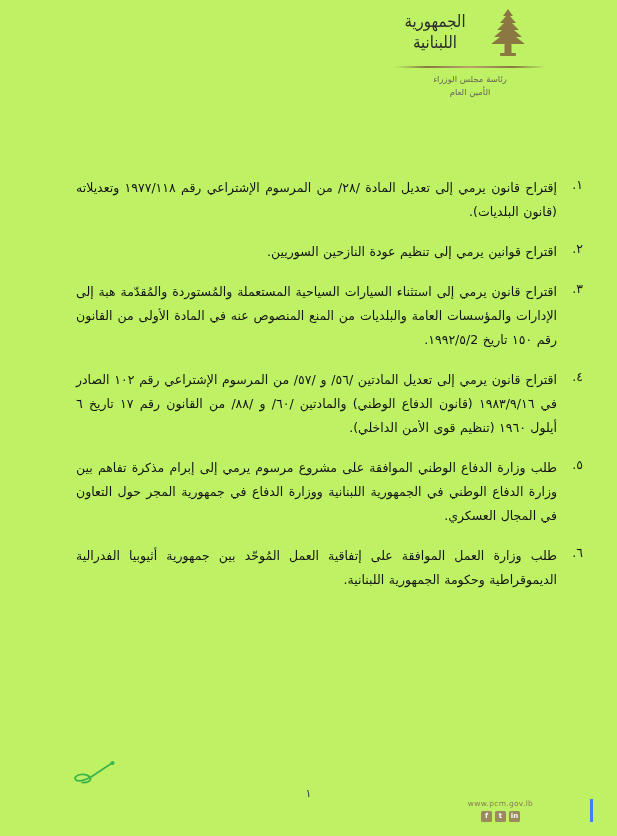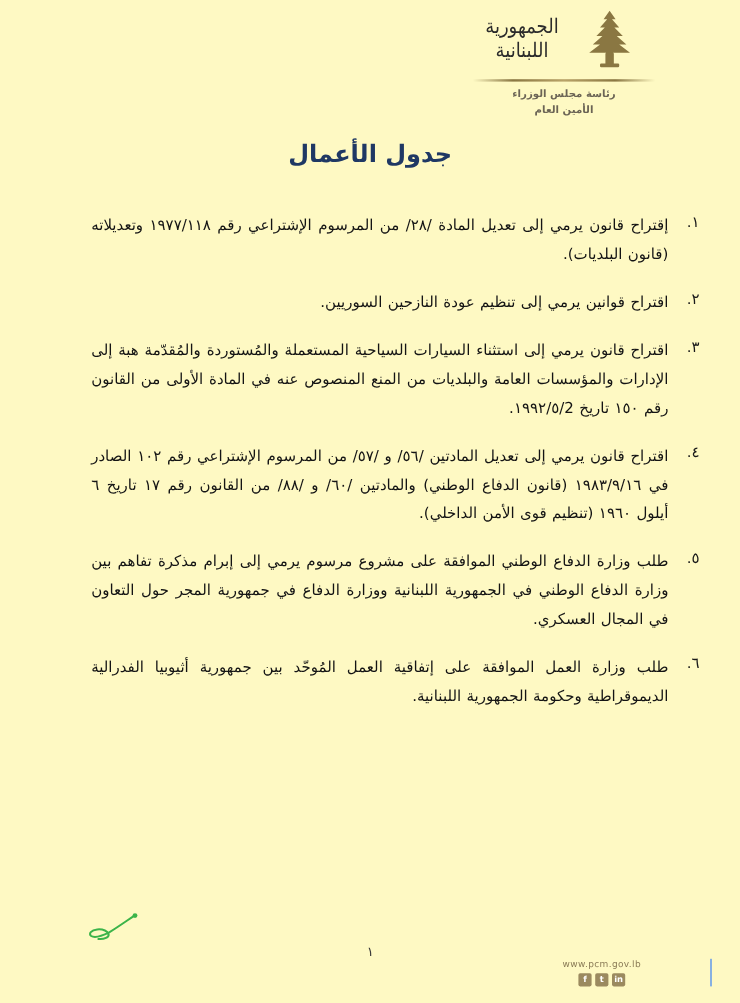--- a/index.html
+++ b/index.html
@@ -14,21 +14,21 @@
     background: #ffffff;
     font-family: "DejaVu Sans", "Liberation Sans", sans-serif;
     color: #1a1a1a;
     position: relative;
   }
 
   .page {
     position: relative;
     width: 617px;
     height: 836px;
-    background: #fef9c3;
+    background: #bef264;
     padding: 0;
   }
 
   
   .header {
     position: absolute;
     top: 6px;
     right: 22px;
     width: 250px;
     display: flex;
@@ -73,21 +73,20 @@
     background: linear-gradient(to right, rgba(150,130,80,0), #8a7742 22%, #b9a368 50%, #8a7742 78%, rgba(150,130,80,0));
   }
 
   .sub-line {
     font-size: 8.5px;
     color: #6b6455;
     text-align: center;
     line-height: 1.55;
     letter-spacing: 0.3px;
     direction: rtl;
-    font-weight: bold;
   }
 
   
   .doc-title {
     position: absolute;
     top: 116px;
     left: 0;
     right: 0;
     text-align: center;
     font-size: 20px;
@@ -169,21 +168,21 @@
     direction: rtl;
   }
 
   .footer-brand {
     position: absolute;
     bottom: 14px;
     right: 24px;
     width: 172px;
     text-align: center;
     padding-right: 10px;
-    border-right: 1px solid #3b82f6;
+    border-right: 3px solid #3b82f6;
   }
 
   .footer-url {
     font-size: 7.5px;
     color: #8a7b56;
     letter-spacing: 0.3px;
     direction: ltr;
     margin-bottom: 3px;
   }
 
@@ -243,21 +242,20 @@
     </div>
 
     <div class="divider"></div>
 
     <div class="sub-line">
       <div>رئاسة مجلس الوزراء</div>
       <div>الأمين العام</div>
     </div>
   </div>
 
-  <div class="doc-title">جدول الأعمال</div>
 
   <div class="content">
 
     <ol class="agenda">
       <li class="agenda-item">
         <span class="item-num">١.</span>
         <span class="item-text">إقتراح قانون يرمي إلى تعديل المادة /٢٨/ من المرسوم الإشتراعي رقم ١٩٧٧/١١٨ وتعديلاته (قانون البلديات).</span>
       </li>
       <li class="agenda-item">
         <span class="item-num">٢.</span>

